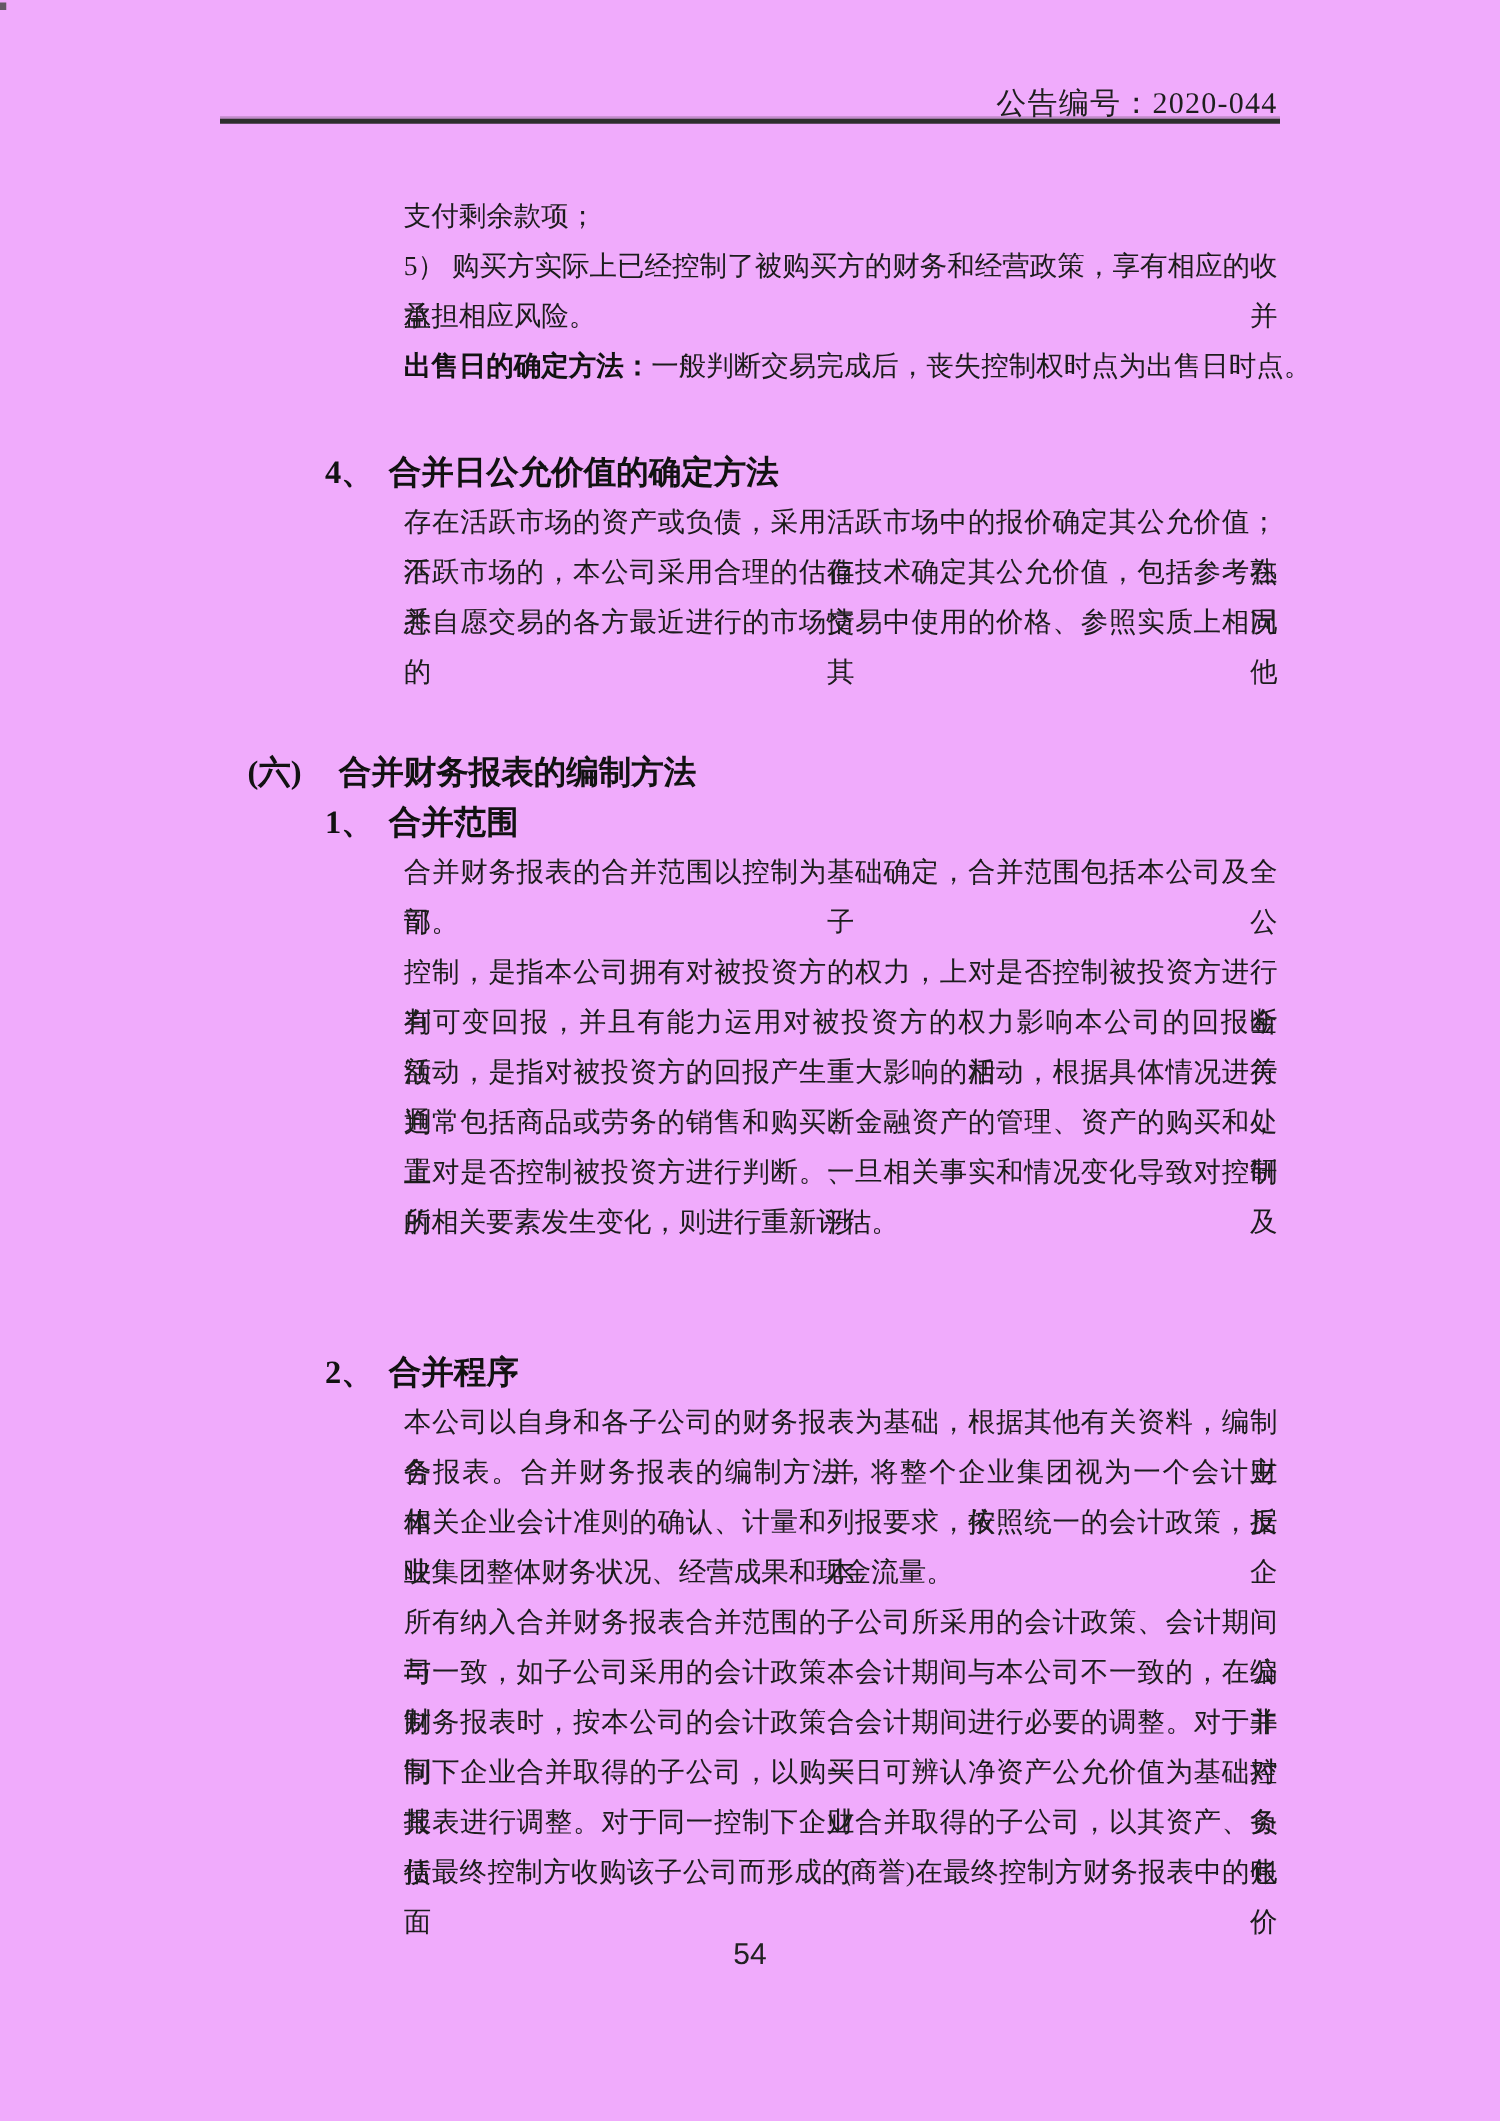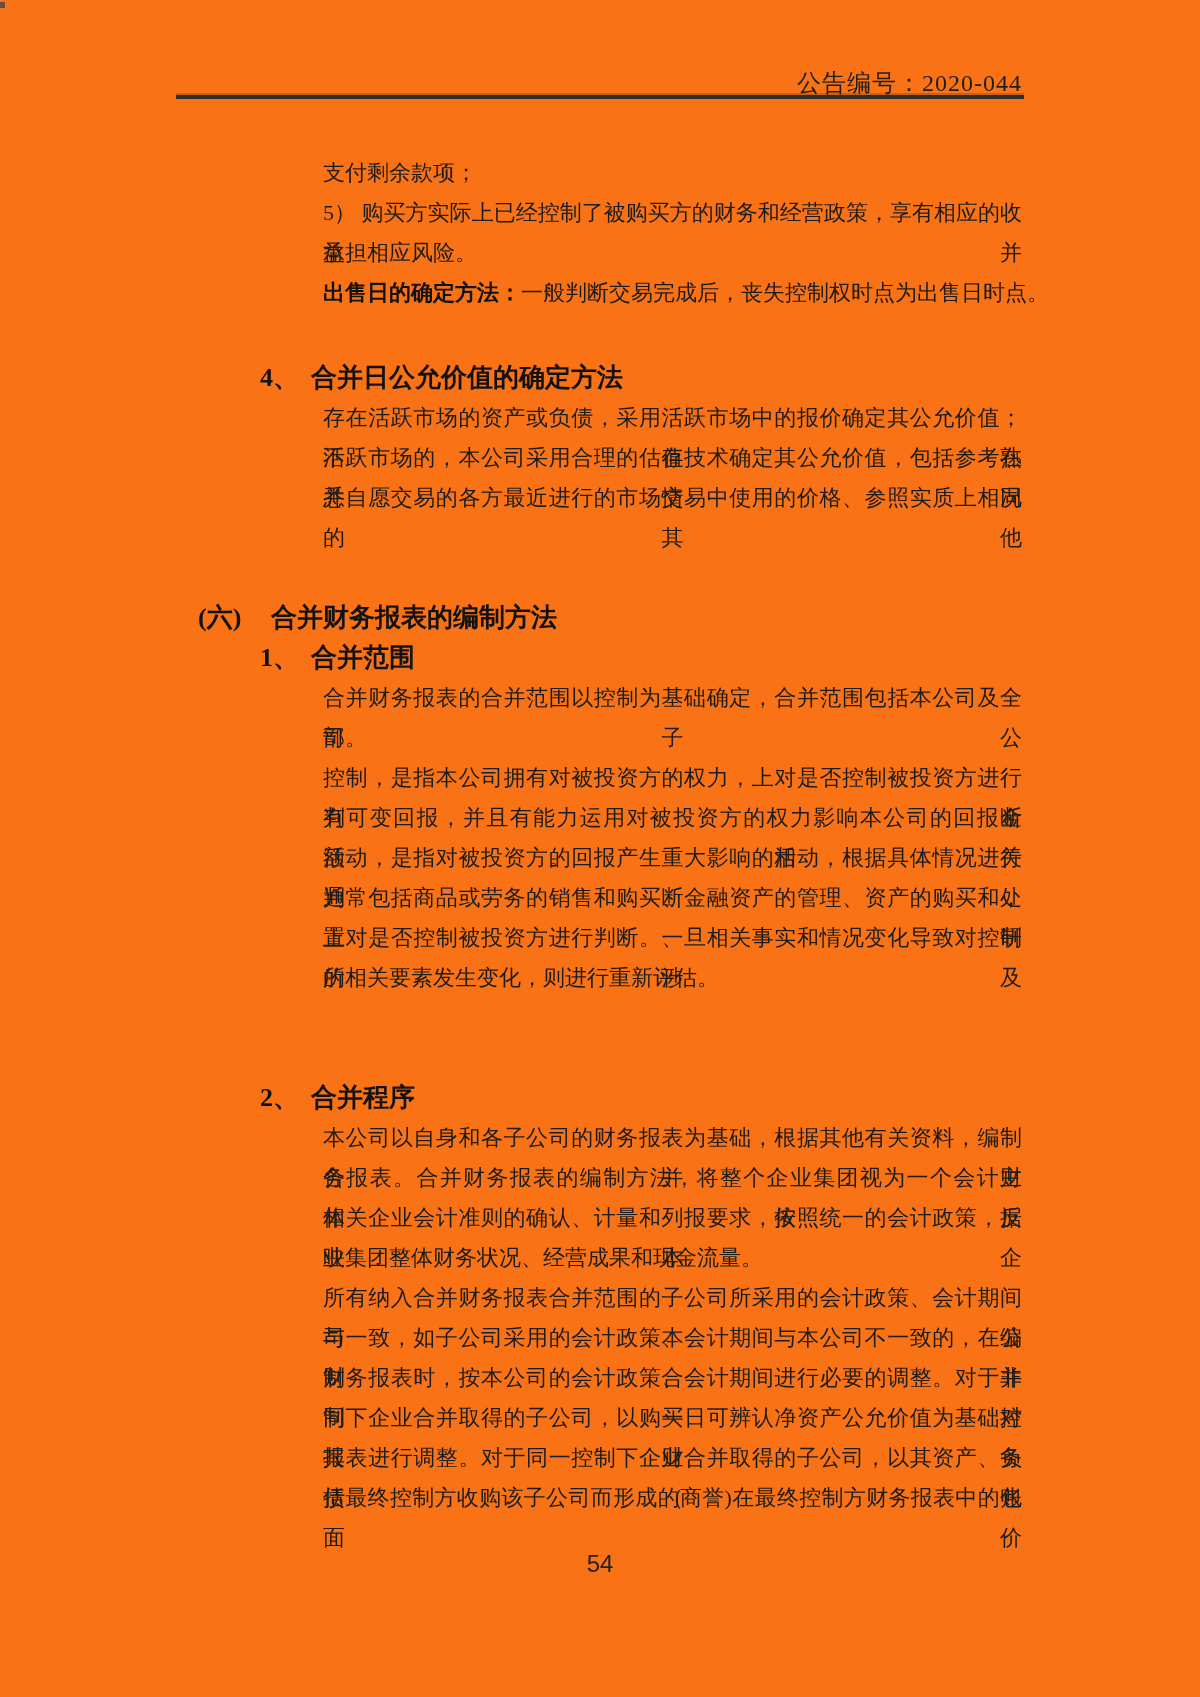--- a/index.html
+++ b/index.html
@@ -1,21 +1,21 @@
 <!DOCTYPE html>
 <html lang="zh"><head>
 <meta charset="utf-8">
 <style>
   html, body { margin: 0; padding: 0; background: #e8e8e8; }
   .page {
     position: relative;
     width: 1200px;
     height: 1697px;
     margin: 0 auto;
-    background: #f97316;
+    background: #f0abfc;
     font-family: "Liberation Serif", "DejaVu Serif", serif;
     color: #1c1c1c;
     overflow: hidden;
   }
   .scan-speck {
     position: absolute;
     left: 0; top: 2px;
     width: 5px; height: 6px;
     background: #4a4a4a;
     opacity: .85;

